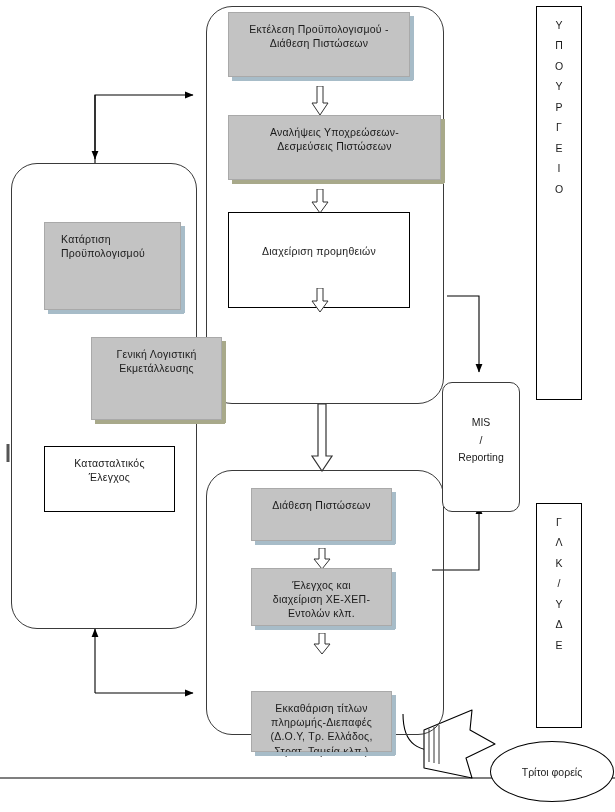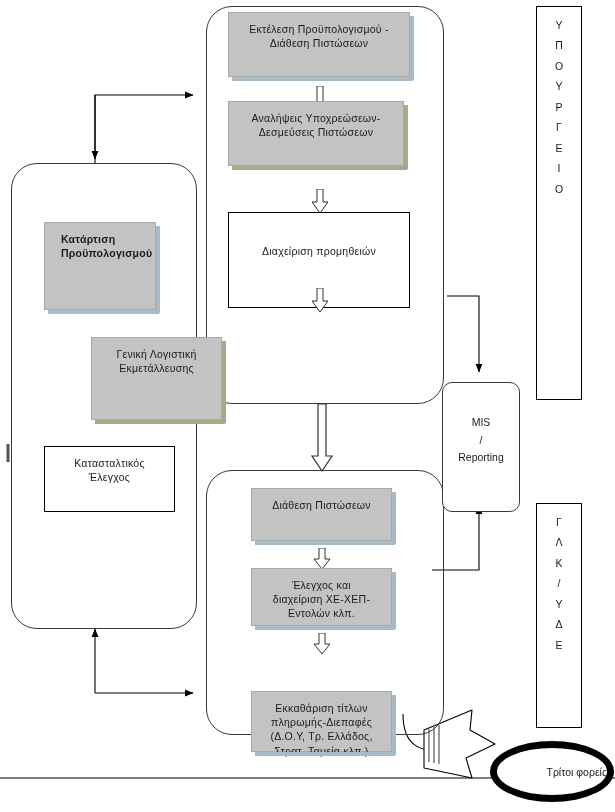--- a/index.html
+++ b/index.html
@@ -120,27 +120,27 @@
     color: #1a1a1a;
     line-height: 1.65;
     padding-top: 14px;
     white-space: pre-line;
     margin-top: 8px;
   }
 
   
   .ellipse-box {
     position: absolute;
-    border: 7px solid #000000;
+    border: 1px solid #000000;
     border-radius: 50%;
     background: #ffffff;
     box-sizing: border-box;
     display: flex;
     align-items: center;
-    justify-content: flex-end;
+    justify-content: center;
     font-size: 10.5px;
     color: #1a1a1a;
   }
 
   
   .blockarrow {
     position: absolute;
   }
   .blockarrow svg { display: block; }
 </style>
@@ -204,21 +204,21 @@
   <div class="vcol" style="left:536px; top:503px; width:46px; height:225px;">
     <span class="ch">Γ</span>
     <span class="ch">Λ</span>
     <span class="ch">Κ</span>
     <span class="ch">/</span>
     <span class="ch">Υ</span>
     <span class="ch">Δ</span>
     <span class="ch">Ε</span>
   </div>
 
-  <div class="pbox shaded shadow-blue" style="left:44px; top:222px; width:112px; height:88px;font-weight:bold;">
+  <div class="pbox shaded shadow-blue" style="left:44px; top:222px; width:137px; height:88px;">
     <span class="txt left">Κατάρτιση
 Προϋπολογισμού</span>
   </div>
 
   <div class="pbox shaded shadow-olive" style="left:44px; top:337px; width:131px; height:83px;margin-left:47px;">
     <span class="txt">Γενική Λογιστική
 Εκμετάλλευσης</span>
   </div>
 
   <div class="pbox plain" style="left:44px; top:446px; width:131px; height:66px;">
@@ -230,21 +230,21 @@
     <span class="txt">Εκτέλεση Προϋπολογισμού -
 Διάθεση Πιστώσεων</span>
   </div>
 
   <div class="blockarrow" style="left:310px; top:86px;">
     <svg width="20" height="30" viewBox="0 0 20 30">
       <path d="M7,0 L13,0 L13,17 L18,17 L10,29 L2,17 L7,17 Z" fill="#ffffff" stroke="#333" stroke-width="1"></path>
     </svg>
   </div>
 
-  <div class="pbox shaded shadow-olive" style="left:228px; top:101px; width:176px; height:65px;">
+  <div class="pbox shaded shadow-olive" style="left:228px; top:115px; width:213px; height:65px;">
     <span class="txt">Αναλήψεις Υποχρεώσεων-
 Δεσμεύσεις Πιστώσεων</span>
   </div>
 
   <div class="blockarrow" style="left:310px; top:189px;">
     <svg width="20" height="25" viewBox="0 0 20 25">
       <path d="M7,0 L13,0 L13,13 L18,13 L10,24 L2,13 L7,13 Z" fill="#ffffff" stroke="#333" stroke-width="1"></path>
     </svg>
   </div>
 

